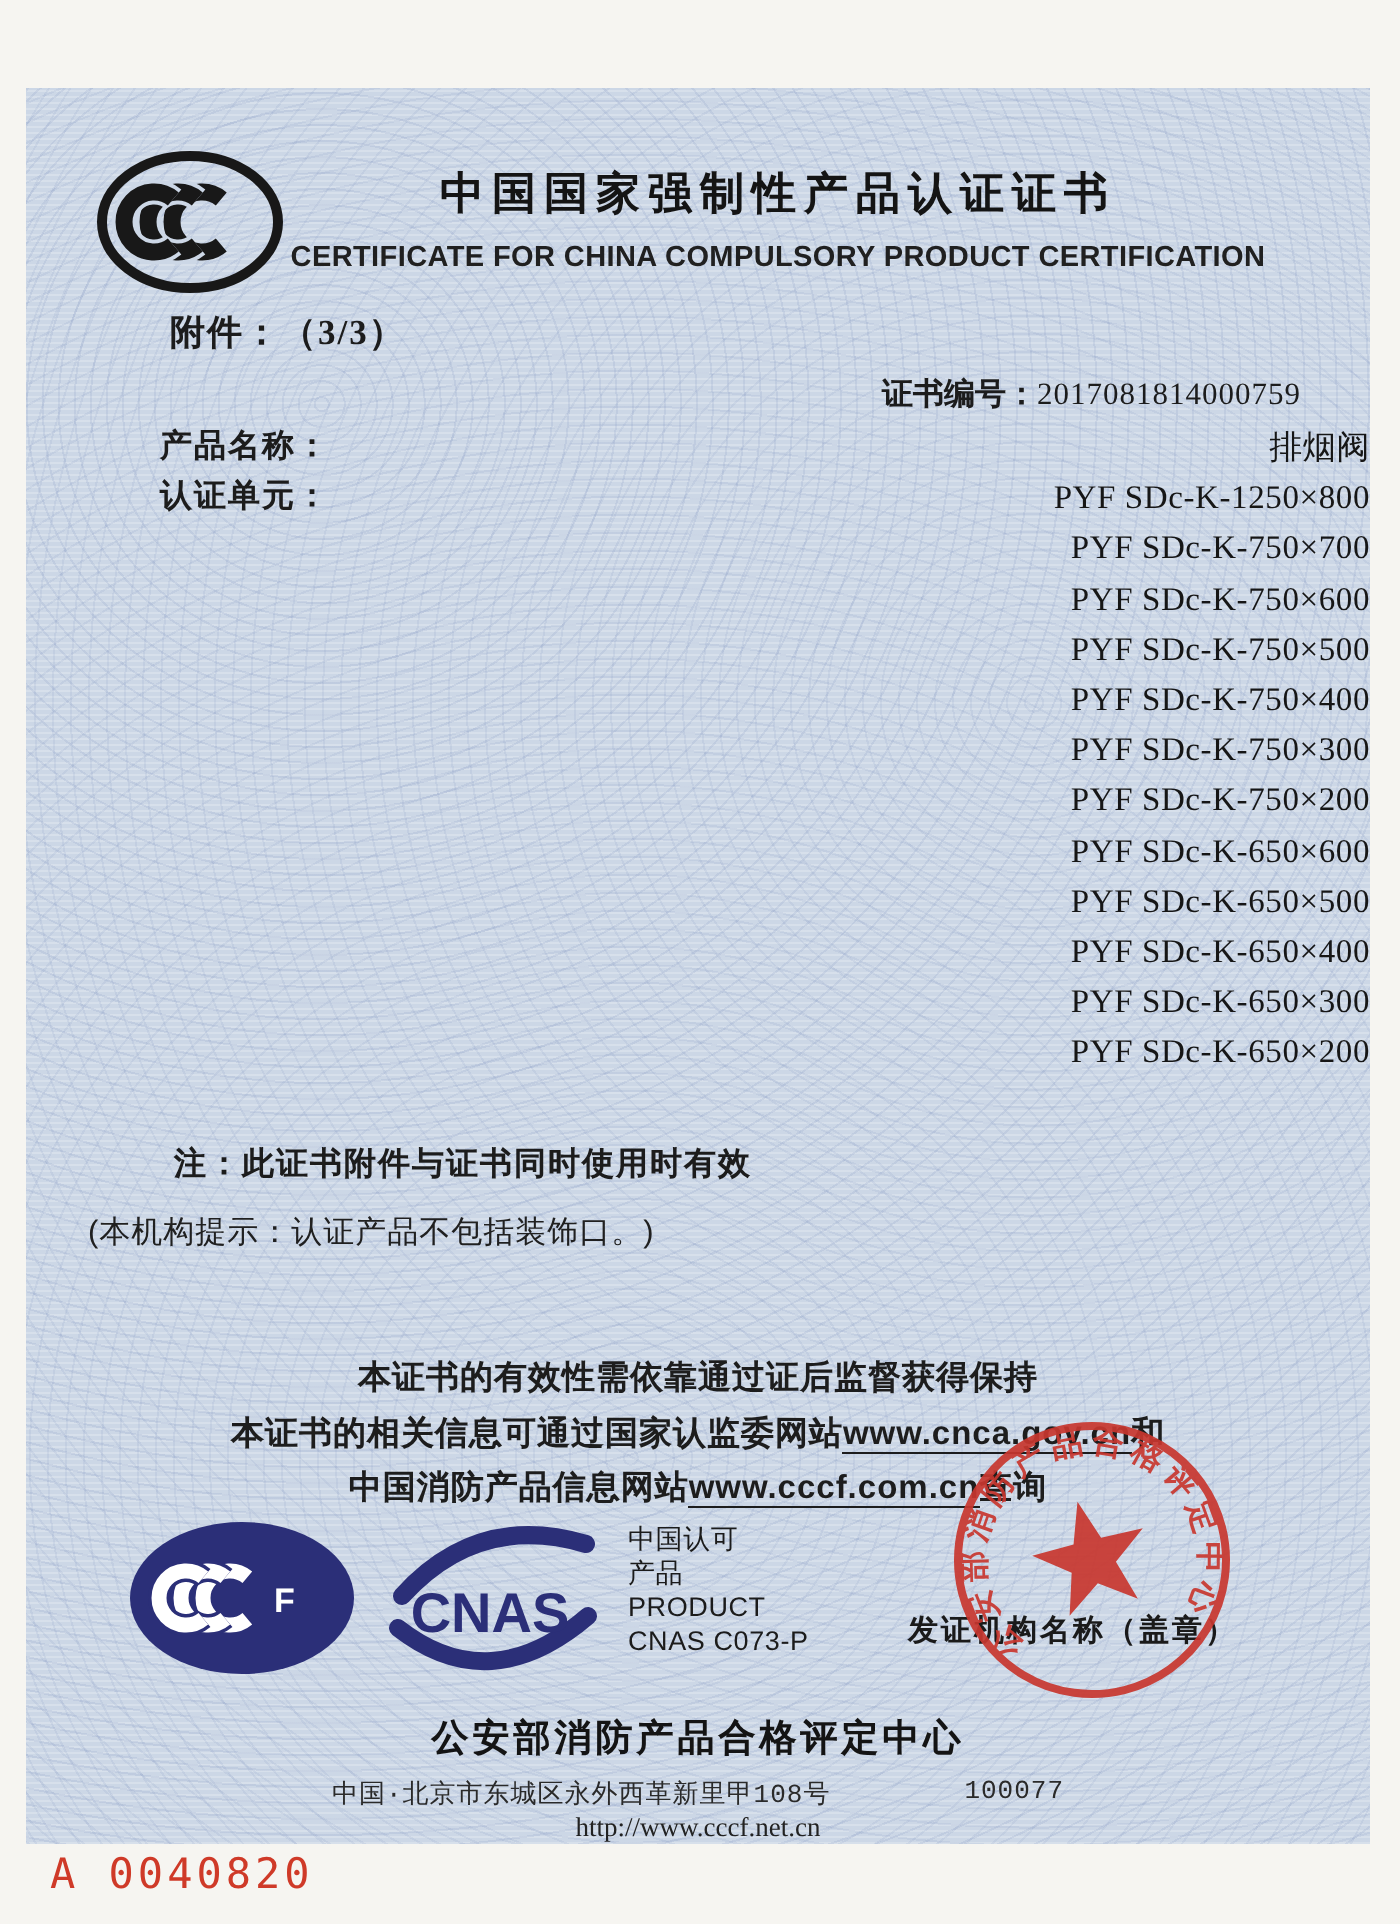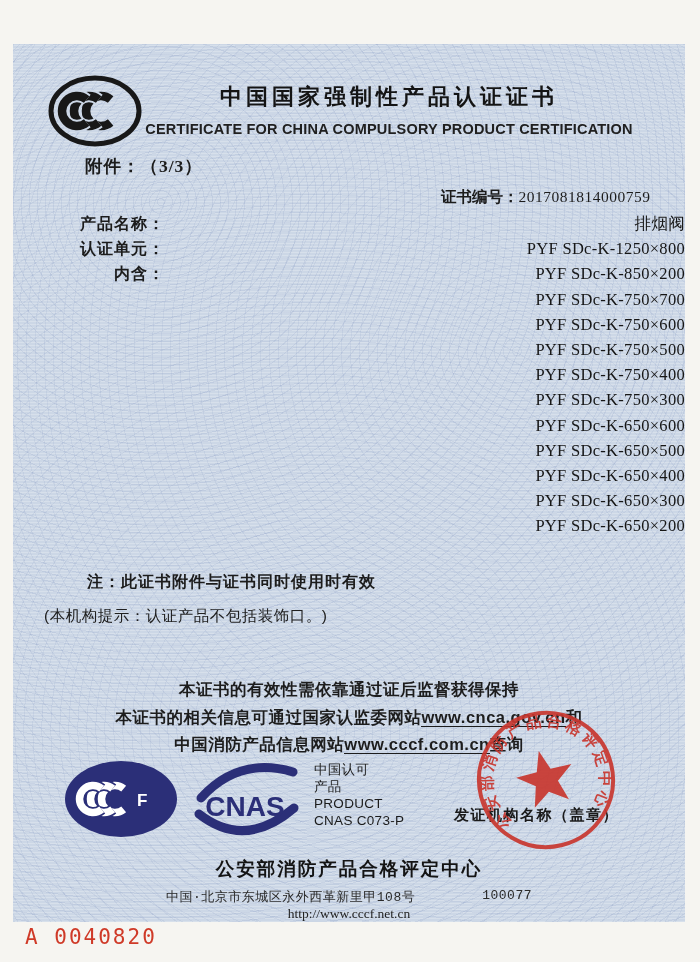--- a/index.html
+++ b/index.html
@@ -80,42 +80,42 @@
   <div class="prod">
     <div class="row">
       <span class="lab">产品名称：</span>
       <span class="val">排烟阀</span>
     </div>
     <div class="row">
       <span class="lab">认证单元：</span>
       <span class="val">PYF SDc-K-1250×800</span>
     </div>
     <div class="row">
-      <span class="lab">内含：</span>
-      <span class="val">PYF SDc-K-850×200</span>
-    </div>
-    <div class="row">
         <span class="lab"></span>
         <span class="val">PYF SDc-K-750×700</span>
       </div>
     <div class="row">
         <span class="lab"></span>
         <span class="val">PYF SDc-K-750×600</span>
       </div>
     <div class="row">
         <span class="lab"></span>
         <span class="val">PYF SDc-K-750×500</span>
       </div>
     <div class="row">
         <span class="lab"></span>
         <span class="val">PYF SDc-K-750×400</span>
       </div>
     <div class="row">
         <span class="lab"></span>
         <span class="val">PYF SDc-K-750×300</span>
+      </div>
+    <div class="row">
+        <span class="lab"></span>
+        <span class="val">PYF SDc-K-750×200</span>
       </div>
     <div class="row">
         <span class="lab"></span>
         <span class="val">PYF SDc-K-650×600</span>
       </div>
     <div class="row">
         <span class="lab"></span>
         <span class="val">PYF SDc-K-650×500</span>
       </div>
     <div class="row">

